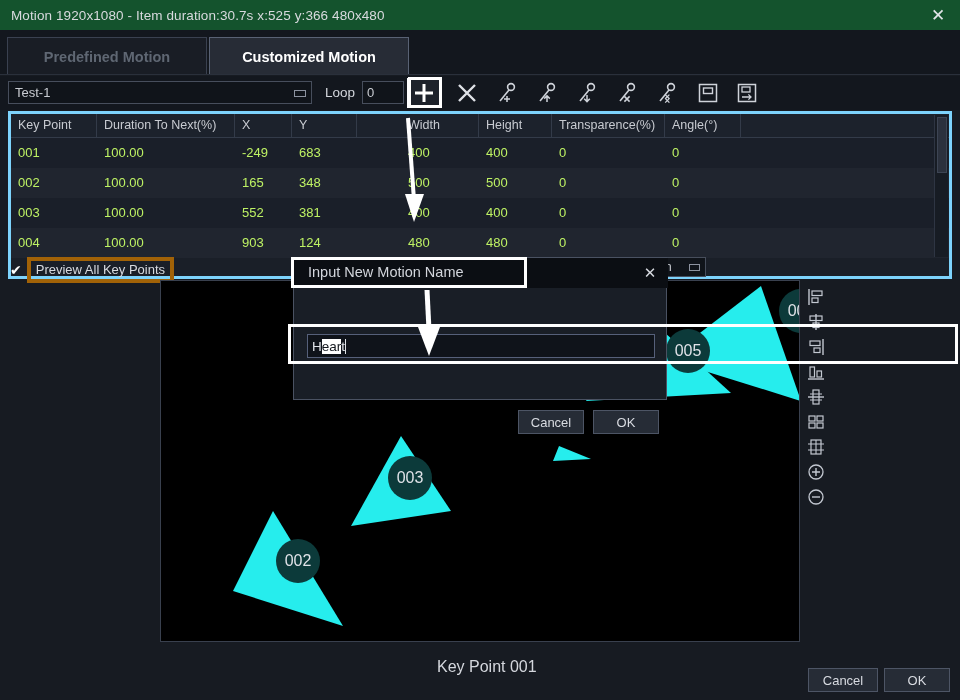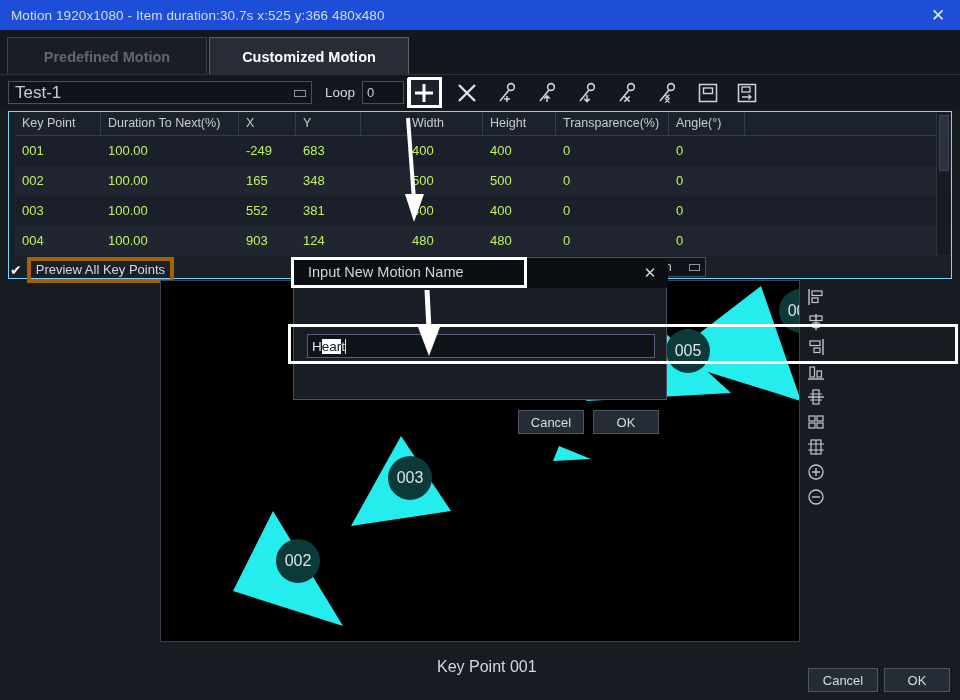--- a/index.html
+++ b/index.html
@@ -11,21 +11,21 @@
   }
   .app {
     position: relative;
     width: 960px; height: 700px;
     background: #171b22;
   }
 
   
   .titlebar {
     position: absolute; left: 0; top: 0; width: 960px; height: 30px;
-    background: #1d4ed8;
+    background: #14532d;
     display: flex; align-items: center;
   }
   .titlebar-text {
     color: #d8dade; font-size: 13.5px; padding-left: 11px;
     letter-spacing: .1px; white-space: nowrap;
   }
   .titlebar-close {
     position: absolute; right: 0; top: 0; width: 44px; height: 30px;
     display: flex; align-items: center; justify-content: center;
     color: #e2e4e8; font-size: 17px; line-height: 1;
@@ -61,21 +61,21 @@
   .toolbar {
     position: absolute; left: 0; top: 76px; width: 960px; height: 34px;
     background: #13171e;
   }
   .motion-select {
     position: absolute; left: 8px; top: 5px; width: 304px; height: 23px;
     background: #10141a; border: 1px solid #474e5c;
     display: flex; align-items: center;
   }
   .motion-select .value {
-    color: #c9ccd2; font-size: 17px; padding-left: 6px;
+    color: #c9ccd2; font-size: 13px; padding-left: 6px;
   }
   .motion-select .arrow-box {
     position: absolute; right: 5px; top: 8px;
     width: 12px; height: 7px; border: 1px solid #8d93a0;
   }
   .loop-label {
     position: absolute; left: 325px; top: 9px;
     color: #d4d7dd; font-size: 13.5px;
   }
   .loop-input {
@@ -89,23 +89,22 @@
   .tb-btn {
     position: absolute; top: 2px; width: 34px; height: 30px;
     display: flex; align-items: center; justify-content: center;
   }
   .tb-btn.highlight { border: 2px solid #ffffff; background: #1d222b; }
   .tb-btn svg { display: block; }
 
   
   .table-wrap {
     position: absolute; left: 8px; top: 111px; width: 944px; height: 168px;
-    background: #1a1f28; border: 1px solid #7dd3fc;
+    background: #1a1f28; border: 3px solid #7dd3fc;
     overflow: hidden;
-    padding-left: 6px;
   }
   .thead {
     display: flex; height: 24px; background: #1c222c;
     border-bottom: 1px solid #333b49;
   }
   .thead div {
     color: #c8cbd1; font-size: 12.5px; line-height: 23px;
     padding-left: 7px; border-right: 1px solid #333b49;
     white-space: nowrap; overflow: hidden;
   }

